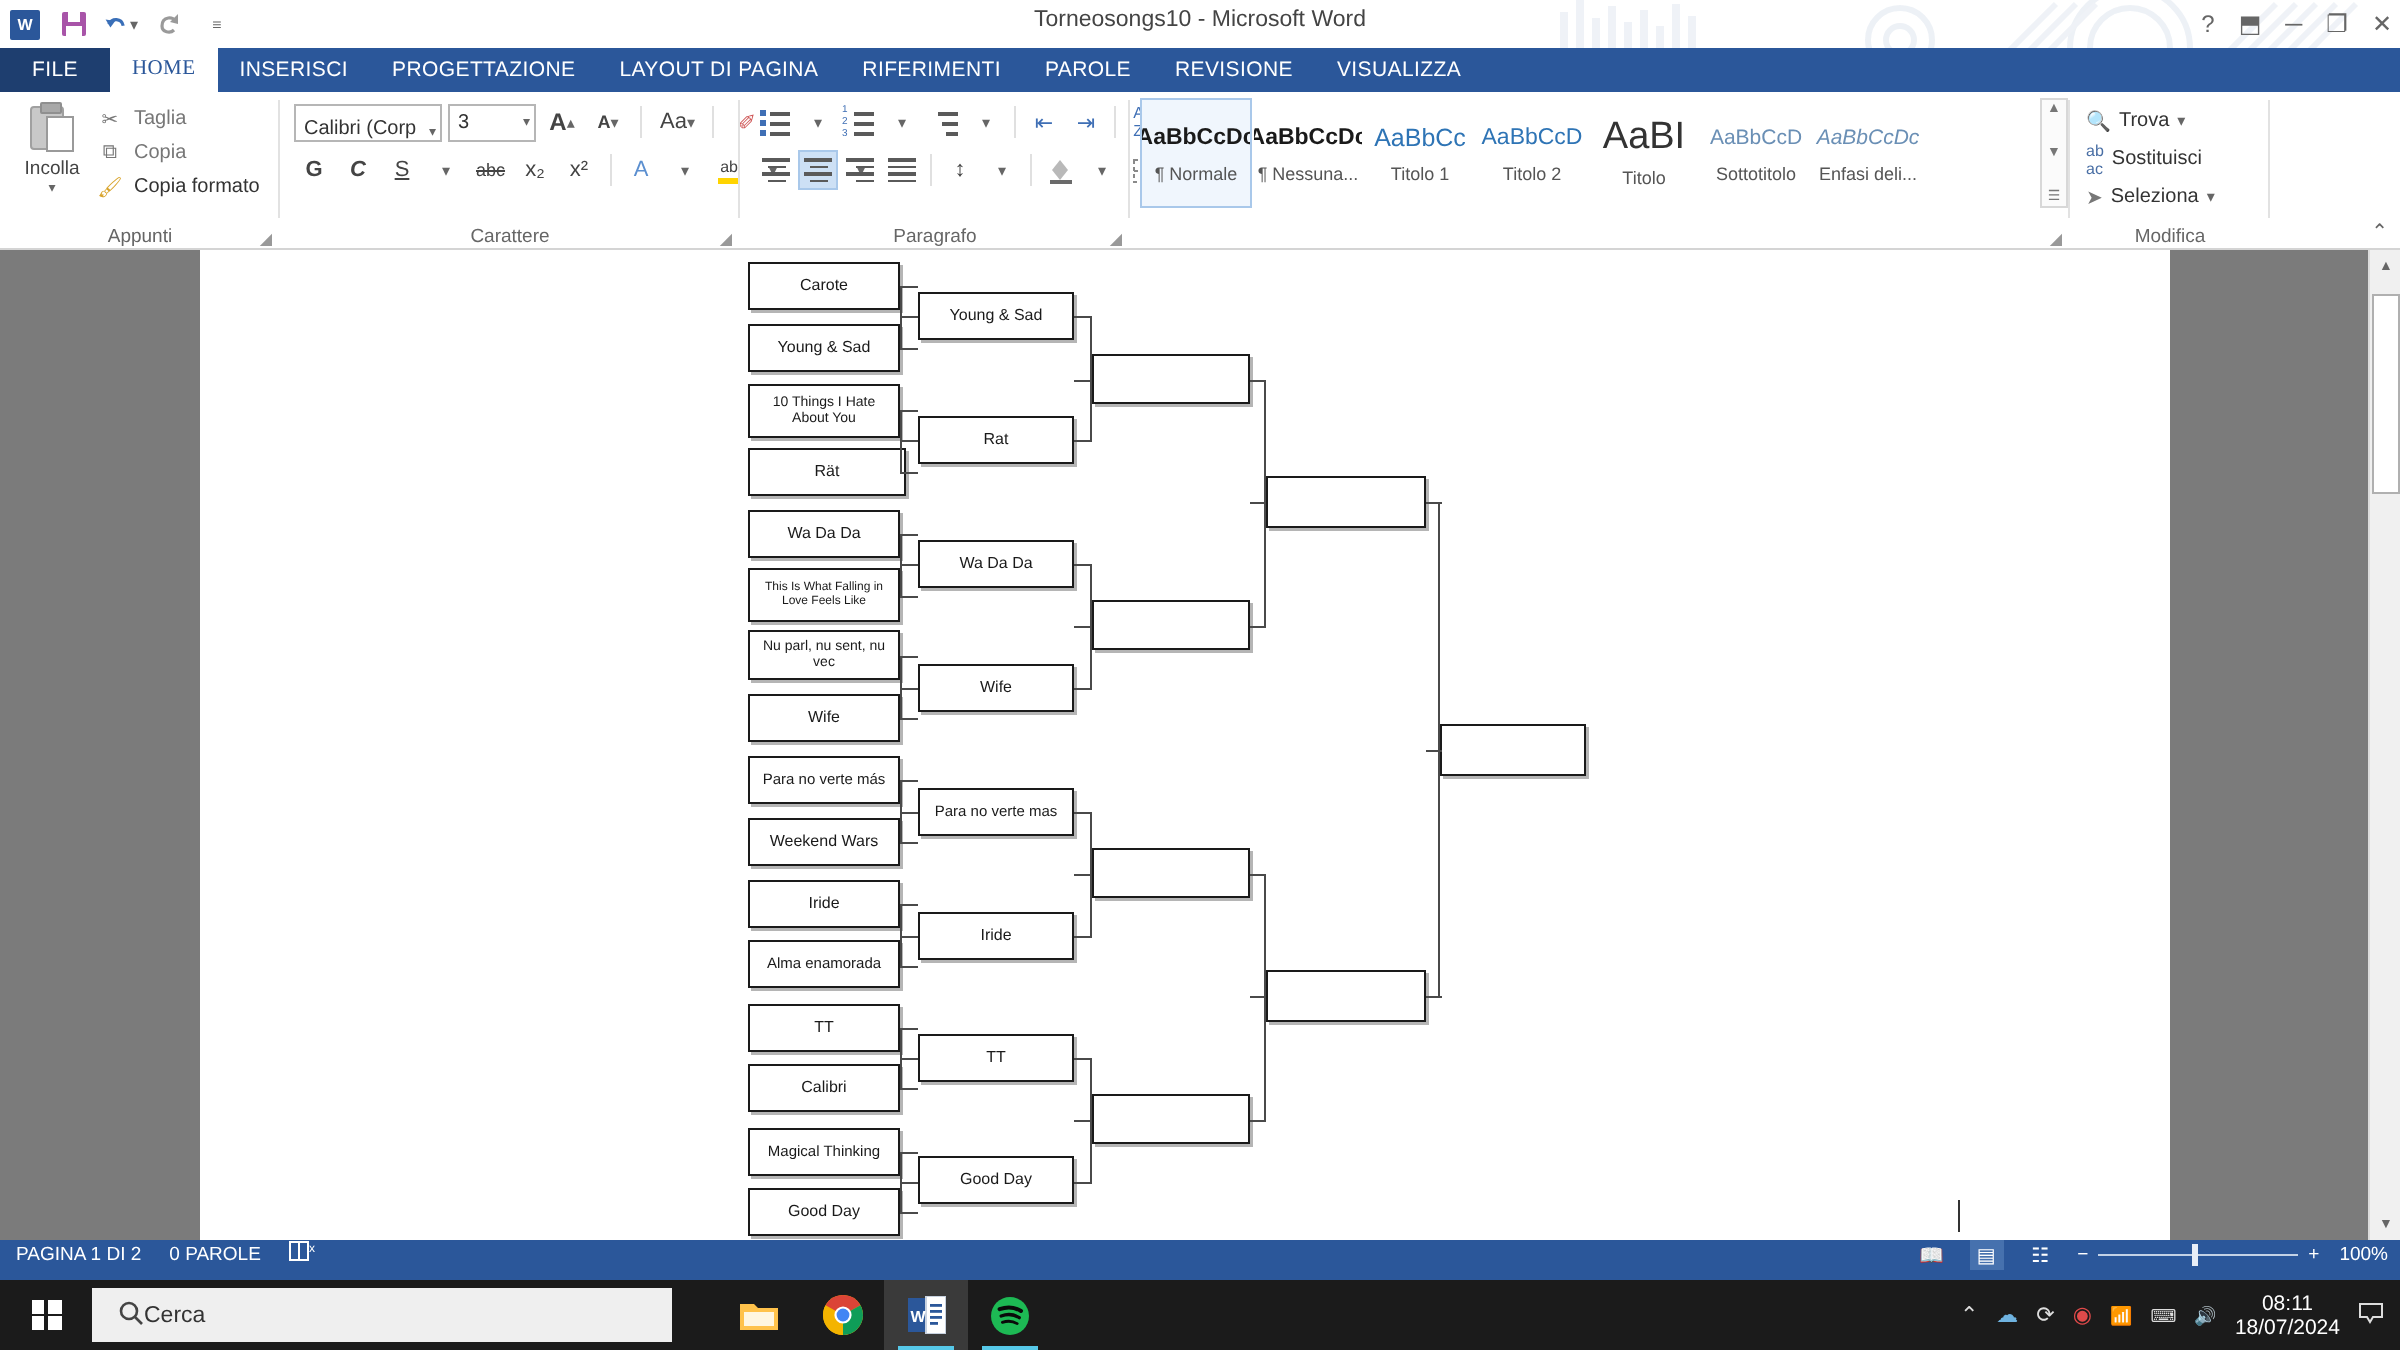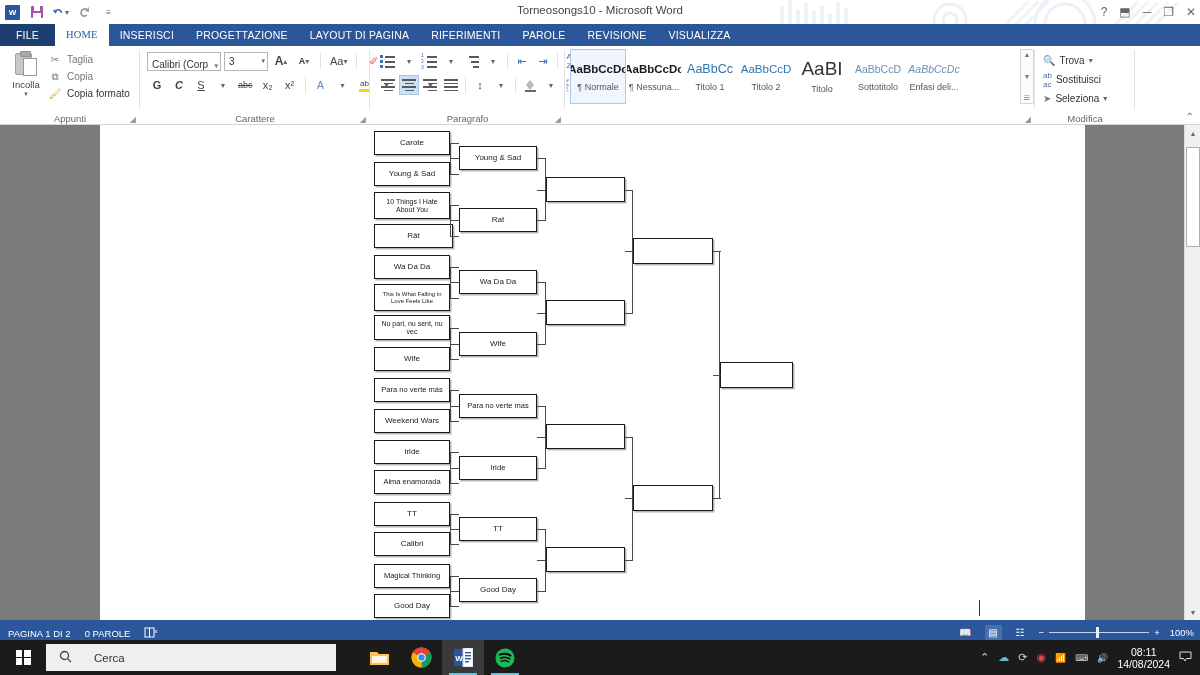--- a/index.html
+++ b/index.html
@@ -182,41 +182,41 @@
     padding:0 2px;
   }
   .ln { position:absolute; background:#4a4a4a; }
   .lnh { height:1px; }
   .lnv { width:1px; }
 
   
   .status {
     position:absolute; left:0; top:620px; width:1200px; height:20px;
     background:#2b579a; color:#fff; font-size:9.5px;
-    display:flex; align-items:flex-end;
+    display:flex; align-items:flex-start;
   }
   .st-left { display:flex; align-items:center; gap:14px; padding-left:8px; }
   .st-right { position:absolute; right:6px; display:flex; align-items:center; gap:10px; }
   .viewb { width:17px; height:15px; display:flex; align-items:center; justify-content:center; font-size:10px; }
   .viewb.on { background:#4671ae; }
   .zslider { display:flex; align-items:center; gap:5px; }
   .ztrack { position:relative; width:100px; height:1px; background:#c3d2e6; }
   .zthumb { position:absolute; left:47px; top:-5px; width:3px; height:11px; background:#e8eef7; }
 
   
   .taskbar {
     position:absolute; left:0; top:640px; width:1200px; height:35px;
     background:#1b1b1b; display:flex; align-items:center;
   }
   .startb { width:46px; height:35px; display:flex; align-items:center; justify-content:center; }
   .winlogo { width:15px; height:15px; display:grid; grid-template-columns:1fr 1fr; grid-template-rows:1fr 1fr; gap:1.5px; }
   .winlogo i { background:#fff; display:block; }
   .srchbox {
     width:290px; height:27px; background:#efefef; display:flex; align-items:center;
-    gap:22px; padding-left:13px; color:#333; font-size:11.5px;
+    gap:0; padding-left:13px; color:#333; font-size:11.5px;
   }
   .tbicons { display:flex; align-items:center; gap:0px; margin-left:22px; }
   .tbapp { width:42px; height:35px; display:flex; align-items:center; justify-content:center; position:relative; }
   .tbapp.act { background:#3a3a3a; }
   .tbapp.act:after { content:""; position:absolute; bottom:0; left:7px; right:7px; height:2px; background:#56c8e8; }
   .tbapp.run:after { content:""; position:absolute; bottom:0; left:7px; right:7px; height:2px; background:#56c8e8; }
   .tray { position:absolute; right:0; height:35px; display:flex; align-items:center; gap:9px; padding-right:8px; color:#e4e4e4; font-size:10px; }
   .clock { text-align:center; line-height:12px; font-size:10.5px; color:#fff; }
   .trayic { font-size:11px; color:#ddd; }
 </style>
@@ -750,21 +750,21 @@
     <div class="tray">
       <span class="trayic">⌃</span>
       <span class="trayic" style="color:#6fb3e0">☁</span>
       <span class="trayic">⟳</span>
       <span class="trayic" style="color:#e04a4a">◉</span>
       <span class="trayic" style="font-size:9px">📶</span>
       <span class="trayic" style="font-size:9px">⌨</span>
       <span class="trayic" style="font-size:9px">🔊</span>
       <span class="clock">
         <span style="display:block">08:11</span>
-        <span style="display:block">14/08/2024</span>
+        <span style="display:block">18/07/2024</span>
       </span>
       <span class="trayic">
         <svg width="13" height="11" viewBox="0 0 13 11">
             <path d="M1 1 L12 1 L12 7.5 L7.5 7.5 L6 10 L4.5 7.5 L1 7.5 Z" fill="none" stroke="#ddd"></path>
           </svg>
       </span>
     </div>
   </div>
 </div>
 

